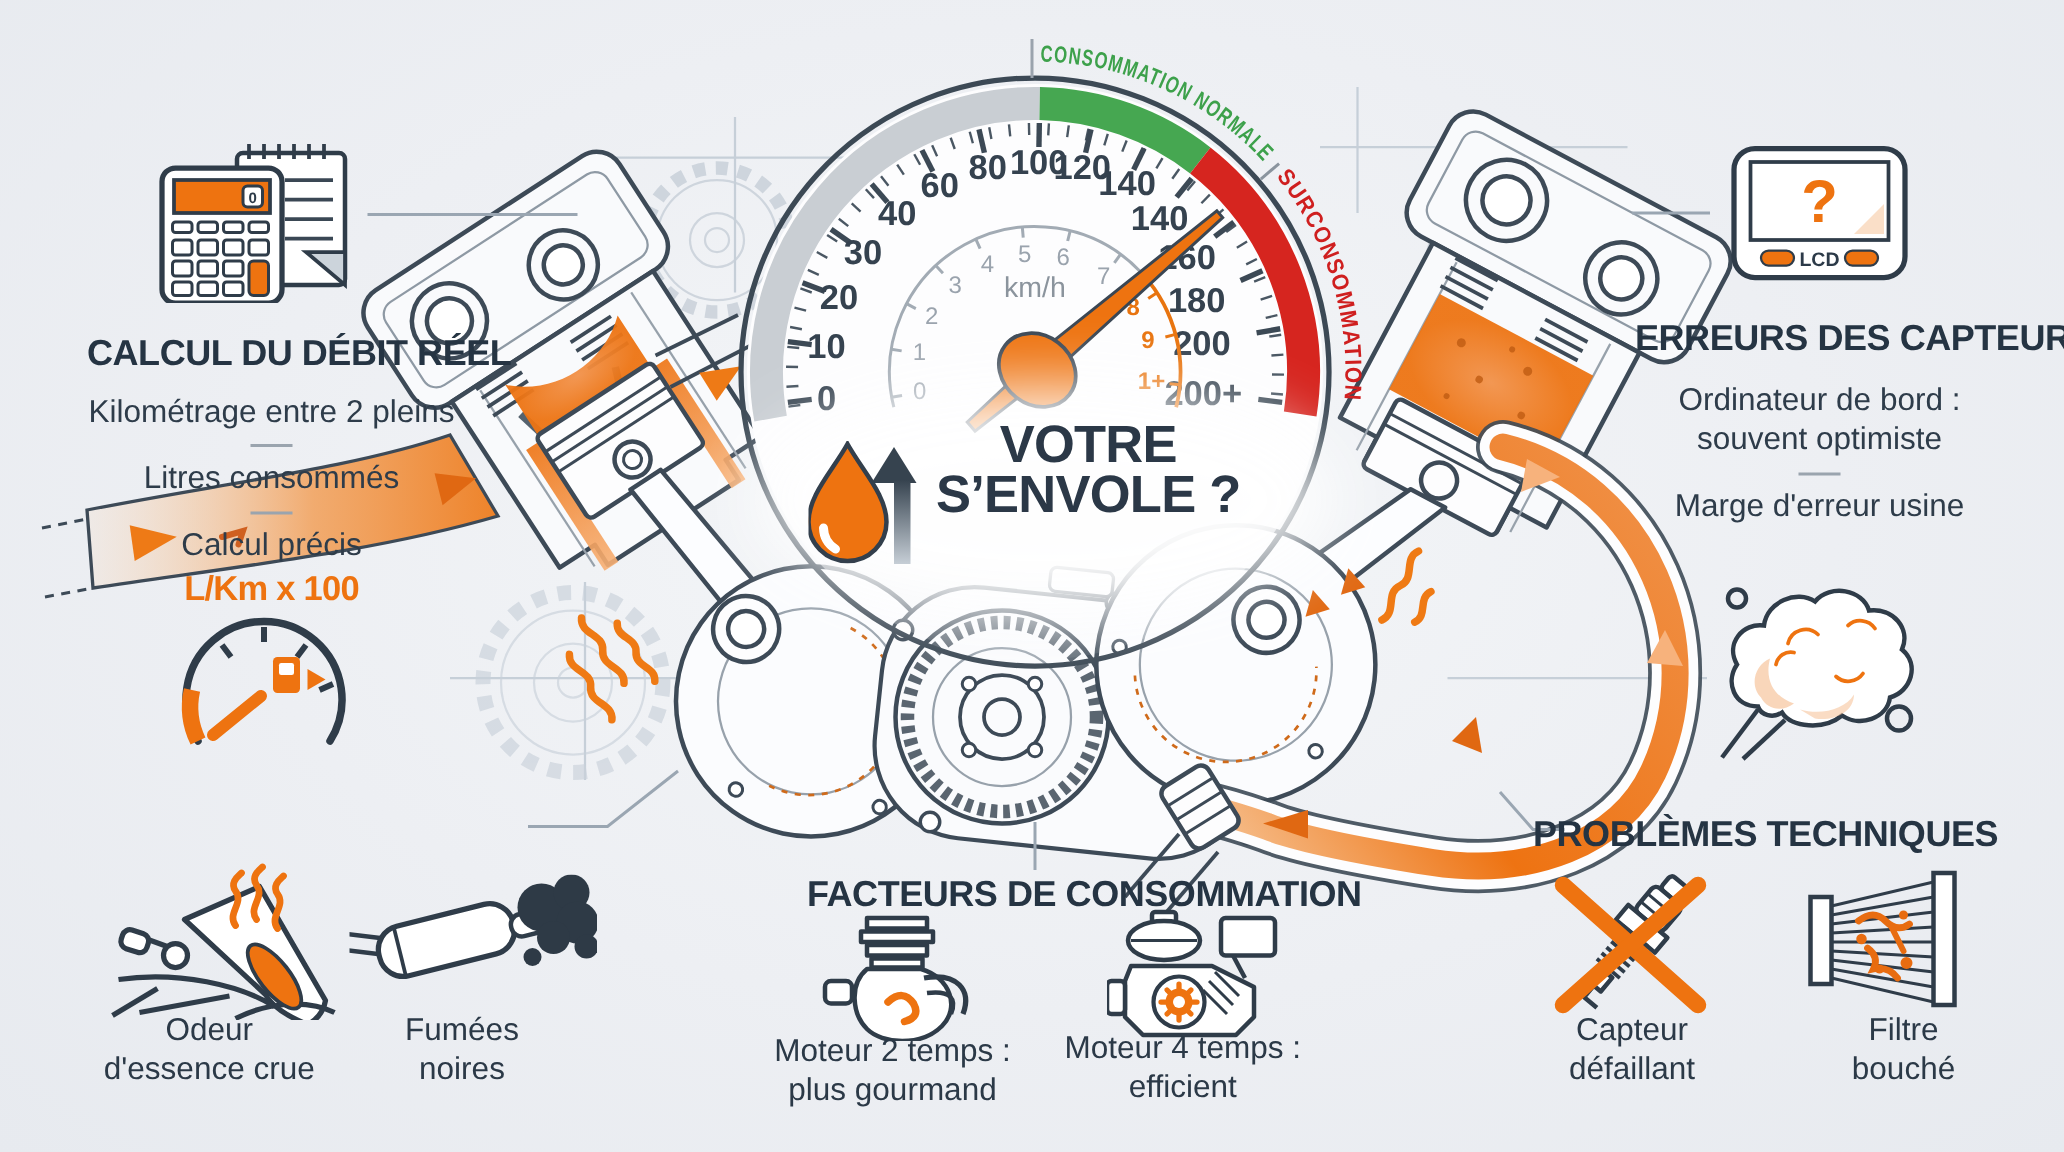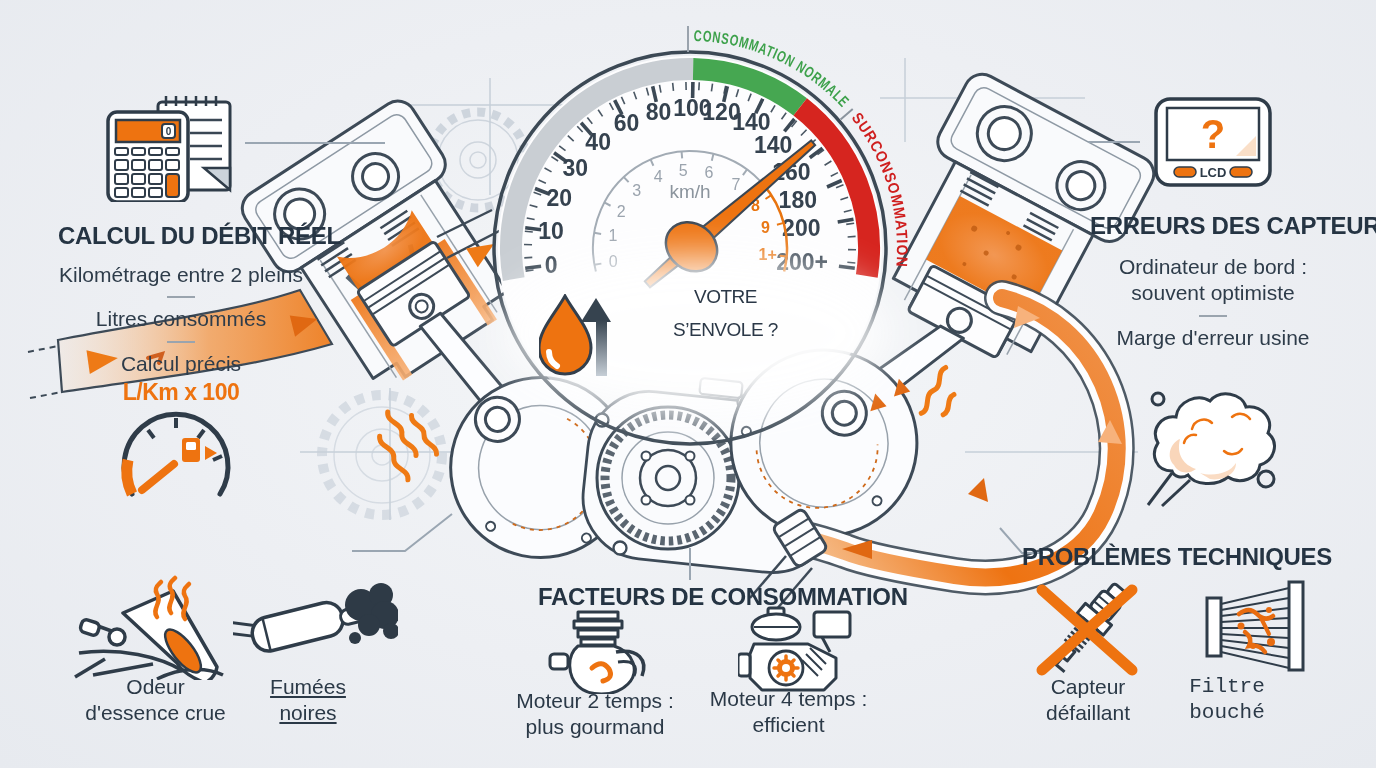--- a/index.html
+++ b/index.html
@@ -7,21 +7,21 @@
          background:radial-gradient(ellipse at 50% 45%, #f4f6f8 0%, #edeff3 55%, #e7eaef 100%);
          font-family:"Liberation Sans", sans-serif;color:#2c3a48;}
   svg{position:absolute;left:0;top:0;}
   .abs{position:absolute;}
   .center{text-align:center;}
   h2.sec{font-size:24px;font-weight:bold;color:#253443;letter-spacing:-0.3px;margin:0;white-space:nowrap;}
   .body-t{font-size:21px;color:#2e3c4a;line-height:1.25;}
   .hr{width:28px;height:2px;background:#9aa4ae;margin:8px auto;}
   .formula{font-size:23px;font-weight:bold;color:#EE7310;letter-spacing:-0.5px;}
   .item-label{font-size:21px;color:#2b3947;line-height:1.22;text-align:center;}
-  #center-title{font-size:19px;line-height:33px;font-weight:normal;color:#2b3847;letter-spacing:-0.5px;}
+  #center-title{font-size:35px;line-height:33px;font-weight:bold;color:#2b3847;letter-spacing:-0.5px;}
   
   .gnum{font:bold 23px "Liberation Sans",sans-serif;fill:#35424f;text-anchor:middle;dominant-baseline:central;}
   .gnum2{font:16px "Liberation Sans",sans-serif;fill:#9aa3ad;text-anchor:middle;dominant-baseline:central;}
   .gnum2.or{fill:#E8740F;font-weight:bold;}
   .gunit{font:19px "Liberation Sans",sans-serif;fill:#8b949d;text-anchor:middle;}
   .curved{font:bold 15.5px "Liberation Sans",sans-serif;letter-spacing:1px;}
   .curved.g{fill:#3DA14B;} .curved.r{fill:#CF1F1F;}
   #title-glow{position:absolute;left:505px;top:258px;width:385px;height:150px;background:#ffffff;
               border-radius:50%;filter:blur(22px);opacity:.93;}
   .lcd-q{font:bold 40px "Liberation Sans",sans-serif;fill:#EE7310;text-anchor:middle;}
@@ -498,42 +498,42 @@
     <path d="M10,102 L40,84"></path>
     <path d="M92,104 C116,92 142,92 158,100"></path>
   </g>
   <ellipse cx="118" cy="76" rx="26" ry="10" transform="rotate(52 118 76)" fill="#EE7310" stroke="#2f3c49" stroke-width="2.5"></ellipse>
   <g fill="none" stroke="#EE7310" stroke-width="4.5" stroke-linecap="round">
     <path d="M92,42 c-6,-8 6,-15 0,-23 c-4,-6 2,-10 4,-12"></path>
     <path d="M106,38 c-6,-8 6,-15 0,-23 c-4,-6 2,-10 4,-12"></path>
     <path d="M120,44 c-6,-8 6,-15 0,-23 c-4,-6 2,-10 4,-12"></path>
   </g>
 </svg>
-<div class="abs item-label" style="left:78px;top:674px;width:155px;">
+<div class="abs item-label" style="left:62px;top:674px;width:155px;">
   <div>Odeur</div>
   <div>d'essence crue</div>
 </div>
 <svg class="abs" style="left:233px;top:583px;" width="165" height="92" viewBox="0 0 165 92">
   <g transform="rotate(-14 60 50)">
     <line x1="-4" y1="34" x2="22" y2="44" stroke="#2f3c49" stroke-width="3"></line>
     <line x1="0" y1="24" x2="26" y2="34" stroke="#2f3c49" stroke-width="3"></line>
     <rect x="20" y="28" width="92" height="34" rx="16" fill="#ffffff" stroke="#2f3c49" stroke-width="3.5"></rect>
     <line x1="34" y1="29" x2="34" y2="61" stroke="#2f3c49" stroke-width="2.5"></line>
     <rect x="110" y="40" width="28" height="15" rx="7" fill="#ffffff" stroke="#2f3c49" stroke-width="3"></rect>
   </g>
   <g fill="#2e3a46">
     <circle cx="128" cy="22" r="16"></circle>
         <circle cx="148" cy="12" r="12"></circle>
     <circle cx="152" cy="32" r="14"></circle>
         <circle cx="136" cy="42" r="11"></circle>
     <circle cx="158" cy="48" r="8"></circle>
         <circle cx="122" cy="55" r="6"></circle>
   </g>
 </svg>
-<div class="abs item-label" style="left:233px;top:674px;width:150px;text-decoration:underline;">
+<div class="abs item-label" style="left:233px;top:674px;width:150px;">
   <div>Fumées</div>
   <div>noires</div>
 </div>
 
 <div class="abs center" style="left:538px;top:583px;width:300px;">
   <h2 class="sec">FACTEURS DE CONSOMMATION</h2>
 </div>
 <svg class="abs" style="left:548px;top:610px;" width="110" height="84" viewBox="0 0 110 84">
   <g stroke="#2f3c49" fill="#ffffff" stroke-width="3" stroke-linejoin="round">
     <rect x="30" y="2" width="40" height="7"></rect>
@@ -633,18 +633,18 @@
   <g stroke="#E86C10" fill="#E86C10">
     <path d="M34,34 q10,-8 18,0 q8,8 16,2" fill="none" stroke-width="4.5" stroke-linecap="round"></path>
     <path d="M40,52 q8,6 4,14 q10,-2 16,6" fill="none" stroke-width="4.5" stroke-linecap="round"></path>
     <path d="M56,38 l8,16" stroke-width="4" stroke-linecap="round"></path>
     <circle cx="36" cy="46" r="3.5" stroke="none"></circle>
         <circle cx="64" cy="30" r="3" stroke="none"></circle>
     <circle cx="66" cy="62" r="4" stroke="none"></circle>
         <circle cx="48" cy="66" r="3" stroke="none"></circle>
   </g>
 </svg>
-<div class="abs item-label" style="left:1152px;top:674px;width:150px;font-family:Liberation Mono, monospace;">
+<div class="abs item-label" style="left:1194px;top:674px;width:150px;">
   <div>Filtre</div>
   <div>bouché</div>
 </div>
 
 </div>
 
 </body></html>

